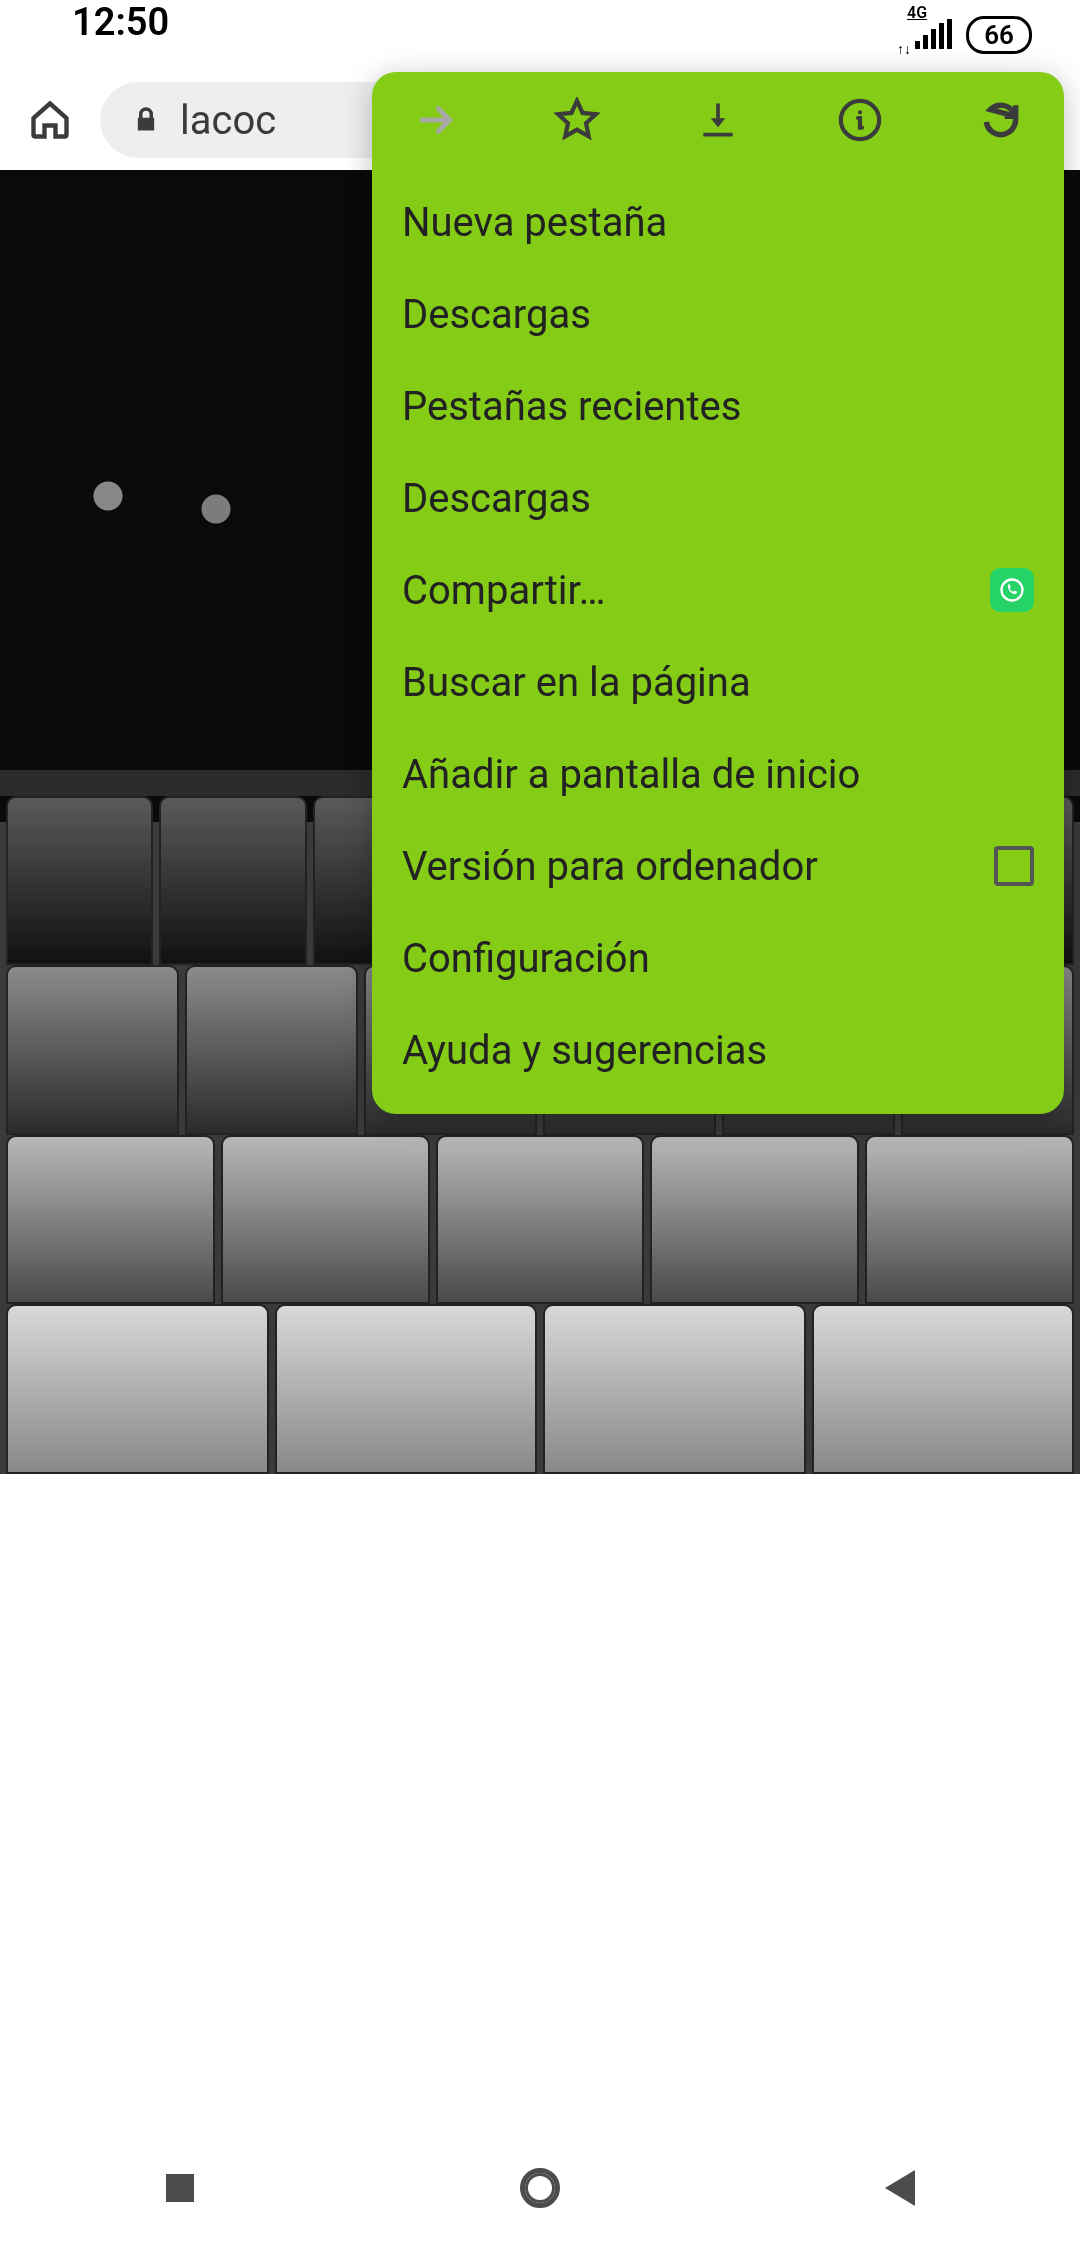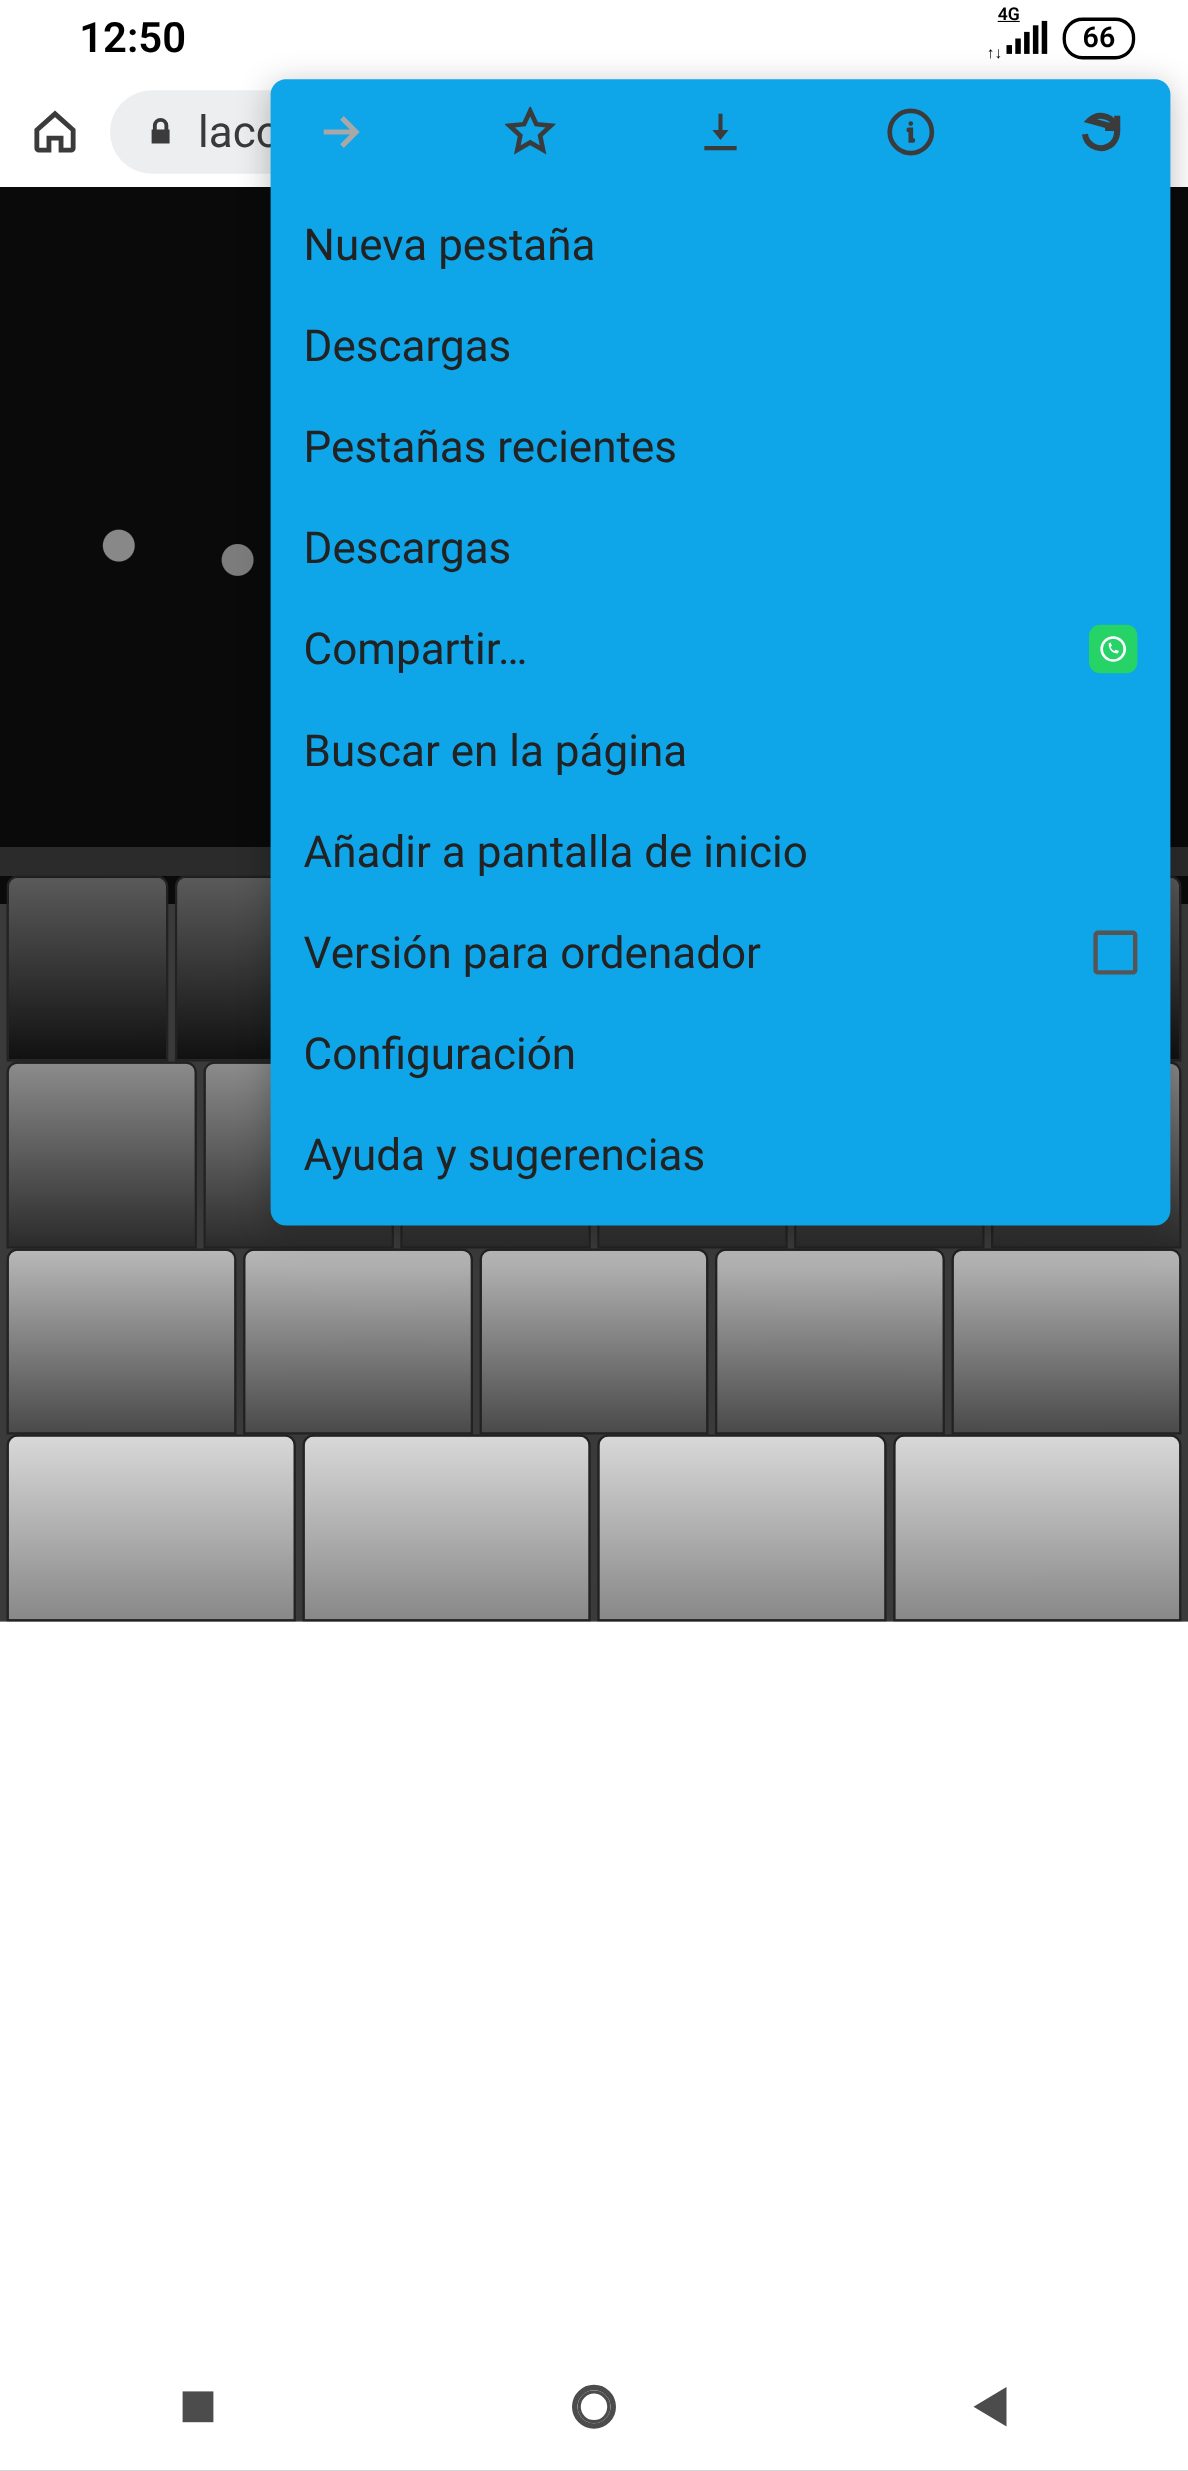--- a/index.html
+++ b/index.html
@@ -1,19 +1,19 @@
 <!DOCTYPE html>
 <html><head>
 <meta charset="utf-8">
 <style>
   * { margin: 0; padding: 0; box-sizing: border-box; }
   html, body { width: 1080px; height: 2246px; font-family: Roboto, "Helvetica Neue", Arial, sans-serif; background: #fff; overflow: hidden; }
 
   
-  .status-bar { height: 70px; display: flex; align-items: center; justify-content: space-between; padding: 0 48px 0 72px; }
+  .status-bar { height: 70px; display: flex; justify-content: space-between; padding: 0 48px 0 72px; }
   .status-time { font-size: 38px; font-weight: 600; color: #000; }
   .status-right { display: flex; align-items: center; gap: 14px; }
   .signal { display: flex; align-items: flex-end; gap: 3px; height: 28px; position: relative; }
   .signal .sbar { width: 5px; background: #000; }
   .signal .s1 { height: 8px; } .signal .s2 { height: 14px; } .signal .s3 { height: 20px; } .signal .s4 { height: 26px; } .signal .s5 { height: 30px; }
   .sig-label { font-size: 16px; font-weight: 600; position: absolute; top: -18px; left: -8px; text-decoration: underline; }
   .sig-arrows { font-size: 14px; position: absolute; bottom: -4px; left: -18px; line-height: 8px; }
   .battery { border: 3px solid #000; border-radius: 18px; padding: 1px 10px; font-size: 26px; font-weight: 600; min-width: 66px; text-align: center; }
 
   
@@ -36,21 +36,21 @@
   .chair-row div { flex: 1; background: linear-gradient(180deg,#b8b8b8,#4a4a4a); border-radius: 10px 10px 0 0; border: 2px solid #222; }
   .chair-row.r2 div { background: linear-gradient(180deg,#8b8b8b,#2b2b2b); }
   .chair-row.r3 div { background: linear-gradient(180deg,#5a5a5a,#111); }
   .chair-row.r4 div { background: linear-gradient(180deg,#d8d8d8,#888); }
   .hero { position: absolute; top: 44%; left: 0; right: 0; text-align: center; color: #fff; }
   .hero-sub { font-size: 48px; font-weight: 400; letter-spacing: 1px; }
   .hero-title { font-size: 64px; font-weight: 800; letter-spacing: 3px; margin-top: 18px; }
   .hero-btn { display: inline-block; margin-top: 56px; background: #fff; color: #000; height: 72px; width: 72px; }
 
   
-  .menu { position: absolute; top: 72px; right: 16px; width: 818px; background: #0ea5e9; border-radius: 14px; box-shadow: 0 6px 30px rgba(0,0,0,.25); overflow: hidden; }
+  .menu { position: absolute; top: 72px; right: 16px; width: 692px; background: #84cc16; border-radius: 24px; box-shadow: 0 6px 30px rgba(0,0,0,.25); overflow: hidden; }
   .menu-icons { height: 96px; display: flex; align-items: center; justify-content: space-between; padding: 0 36px; }
   .micon { width: 54px; height: 54px; display: flex; align-items: center; justify-content: center; color: #3b3b3b; }
   .micon.disabled { color: #a8a8a8; }
   .menu-list { padding: 8px 0 18px; }
   .mitem { height: 92px; display: flex; align-items: center; padding: 0 30px; font-size: 40px; color: #222; justify-content: space-between; }
   .mitem .lbl { white-space: nowrap; }
   .wa { width: 44px; height: 44px; background: #25d366; border-radius: 10px; display: flex; align-items: center; justify-content: center; }
   .cb { width: 40px; height: 40px; border: 4px solid #555; border-radius: 4px; }
 
   

